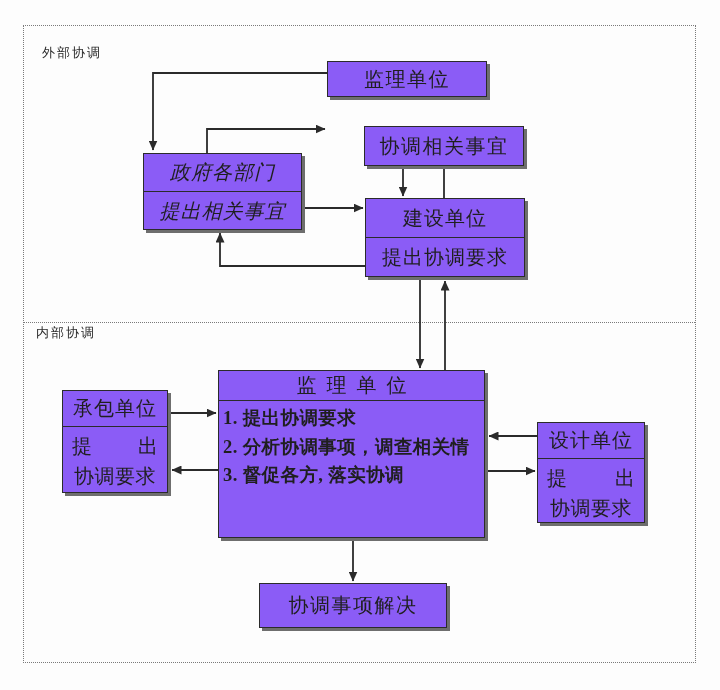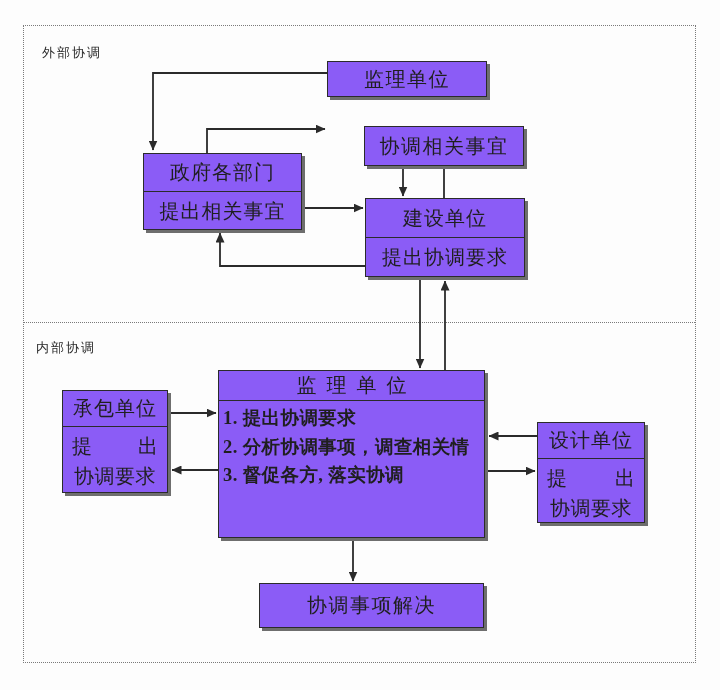--- a/index.html
+++ b/index.html
@@ -12,39 +12,39 @@
     border:1px dotted #7a7a7a;background:transparent;
   }
   .divider{
     position:absolute;left:23px;top:322px;width:672px;height:0;
     border-top:1px dotted #7a7a7a;
   }
   .section-label{
     position:absolute;font-size:13px;letter-spacing:2px;color:#2a2a2a;
   }
   .section-label.ext{left:42px;top:44px;}
-  .section-label.int{left:36px;top:339px;}
+  .section-label.int{left:36px;top:324px;}
   svg.connectors{position:absolute;left:0;top:0;width:720px;height:690px;}
   .dbox{
     position:absolute;background:#8b5cf6;border:1.6px solid #2b2b2b;
     box-shadow:3px 3px 0 #6e6e6e;box-sizing:border-box;
   }
   .dbox .cell{
     display:flex;align-items:center;justify-content:center;
     font-size:20px;letter-spacing:1px;box-sizing:border-box;
   }
   .dbox .cell.sep{border-bottom:1.5px solid #2b2b2b;}
   
   .b-supervision-ext{left:327px;top:61px;width:160px;height:36px;}
   .b-coordinate{left:327px;top:126px;width:160px;height:40px;margin-left:37px;}
-  .b-resolution{left:259px;top:583px;width:225px;height:45px;}
+  .b-resolution{left:259px;top:583px;width:188px;height:45px;}
   .single{display:flex;align-items:center;justify-content:center;font-size:20px;letter-spacing:1.5px;}
   
   .b-government{left:143px;top:153px;width:159px;height:77px;}
-  .b-government .cell{height:38px;}
+  .b-government .cell{height:38px;font-style:italic;}
   .b-construction{left:365px;top:198px;width:160px;height:79px;}
   .b-construction .cell{height:39px;}
   
   .b-contractor{left:62px;top:390px;width:106px;height:103px;}
   .b-designer{left:537px;top:422px;width:108px;height:101px;}
   .sidebox .cell.head{height:36px;}
   .sidebox .twoline{padding:4px 9px 0 9px;font-size:20px;line-height:30px;}
   .sidebox .jline{text-align:justify;text-align-last:justify;}
   .sidebox .cline{text-align:center;letter-spacing:0.5px;}
   

